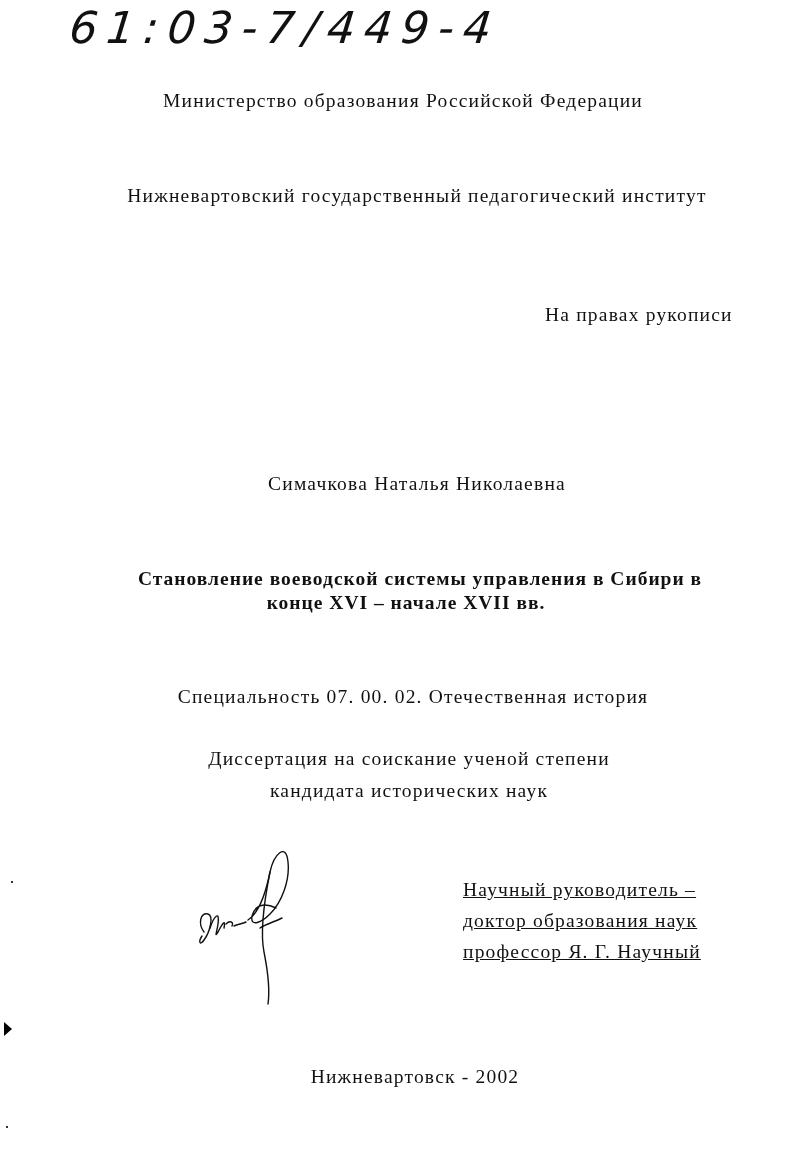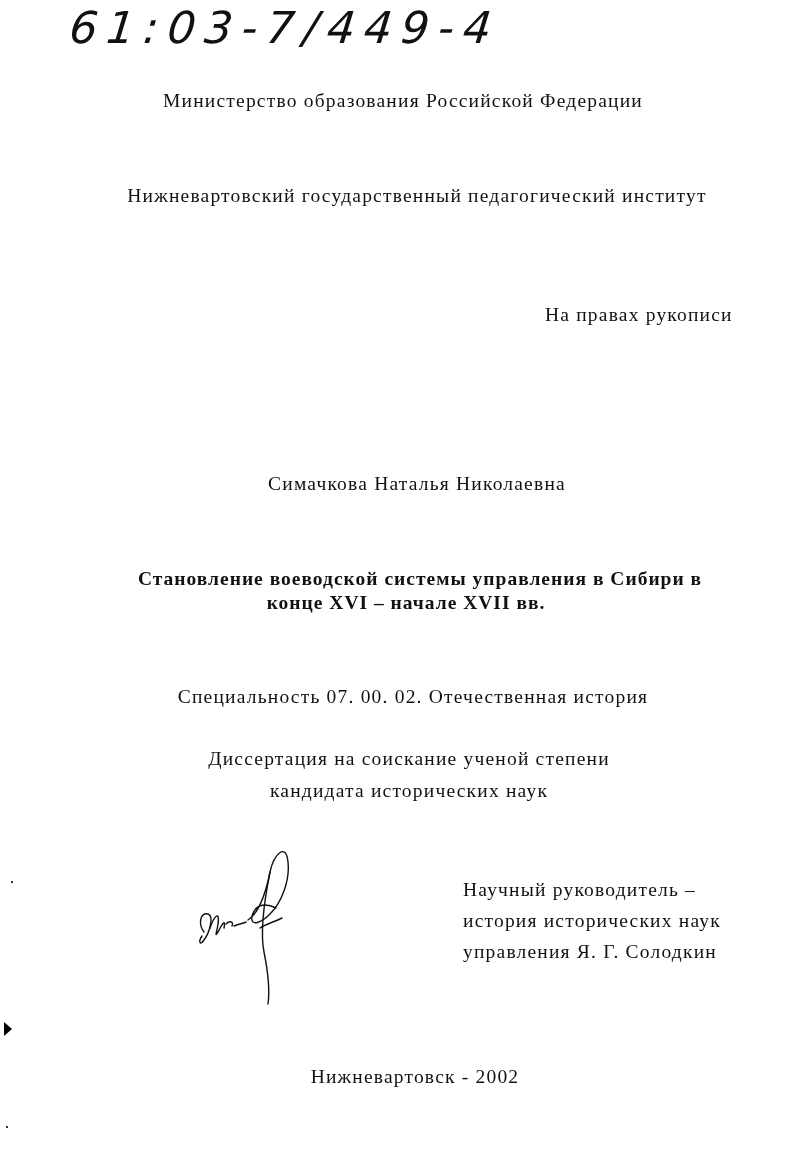--- a/index.html
+++ b/index.html
@@ -54,20 +54,21 @@
     .specialty { top: 686px; left: 14px; }
     .dissertation { top: 748px; left: 10px; }
     .degree { top: 780px; left: 10px; }
     .supervisor {
       left: 463px;
       top: 874px;
       font-size: 19.5px;
       letter-spacing: 1.2px;
       line-height: 31px;
       white-space: nowrap;
+      text-decoration: underline;
     }
     .city-year { top: 1066px; left: 16px; }
     .signature {
       left: 190px;
       top: 832px;
       width: 130px;
       height: 175px;
     }
     .margin-mark {
       left: 4px;
@@ -113,22 +114,22 @@
     <path d="M20 96 C 24 84, 30 78, 28 92 C 27 100, 24 106, 28 100 C 32 92, 36 86, 34 96"></path>
     <path d="M36 92 C 40 88, 44 90, 42 94 M44 94 C 48 92, 52 92, 56 90"></path>
 
     <path d="M58 88 C 70 80, 76 60, 80 40 C 84 22, 96 10, 98 30 C 100 48, 92 70, 80 82 C 72 90, 60 96, 62 84 C 66 70, 78 72, 86 76"></path>
     <path d="M80 40 C 74 70, 70 100, 74 120 C 78 140, 80 158, 78 172"></path>
     <path d="M70 96 C 76 92, 84 90, 92 86"></path>
   </svg>
 
   <div class="abs supervisor">
     <div>Научный руководитель –</div>
-    <div>история исторических наук</div>
-    <div>управления Я. Г. Солодкин</div>
+    <div>доктор образования наук</div>
+    <div>профессор Я. Г. Научный</div>
   </div>
 
   <div class="abs line center city-year">Нижневартовск - 2002</div>
 
   <div class="abs margin-mark"></div>
   <div class="abs speck" style="left:11px;top:881px;"></div>
   <div class="abs speck" style="left:6px;top:1126px;"></div>
 </div>
 
 </body></html>

